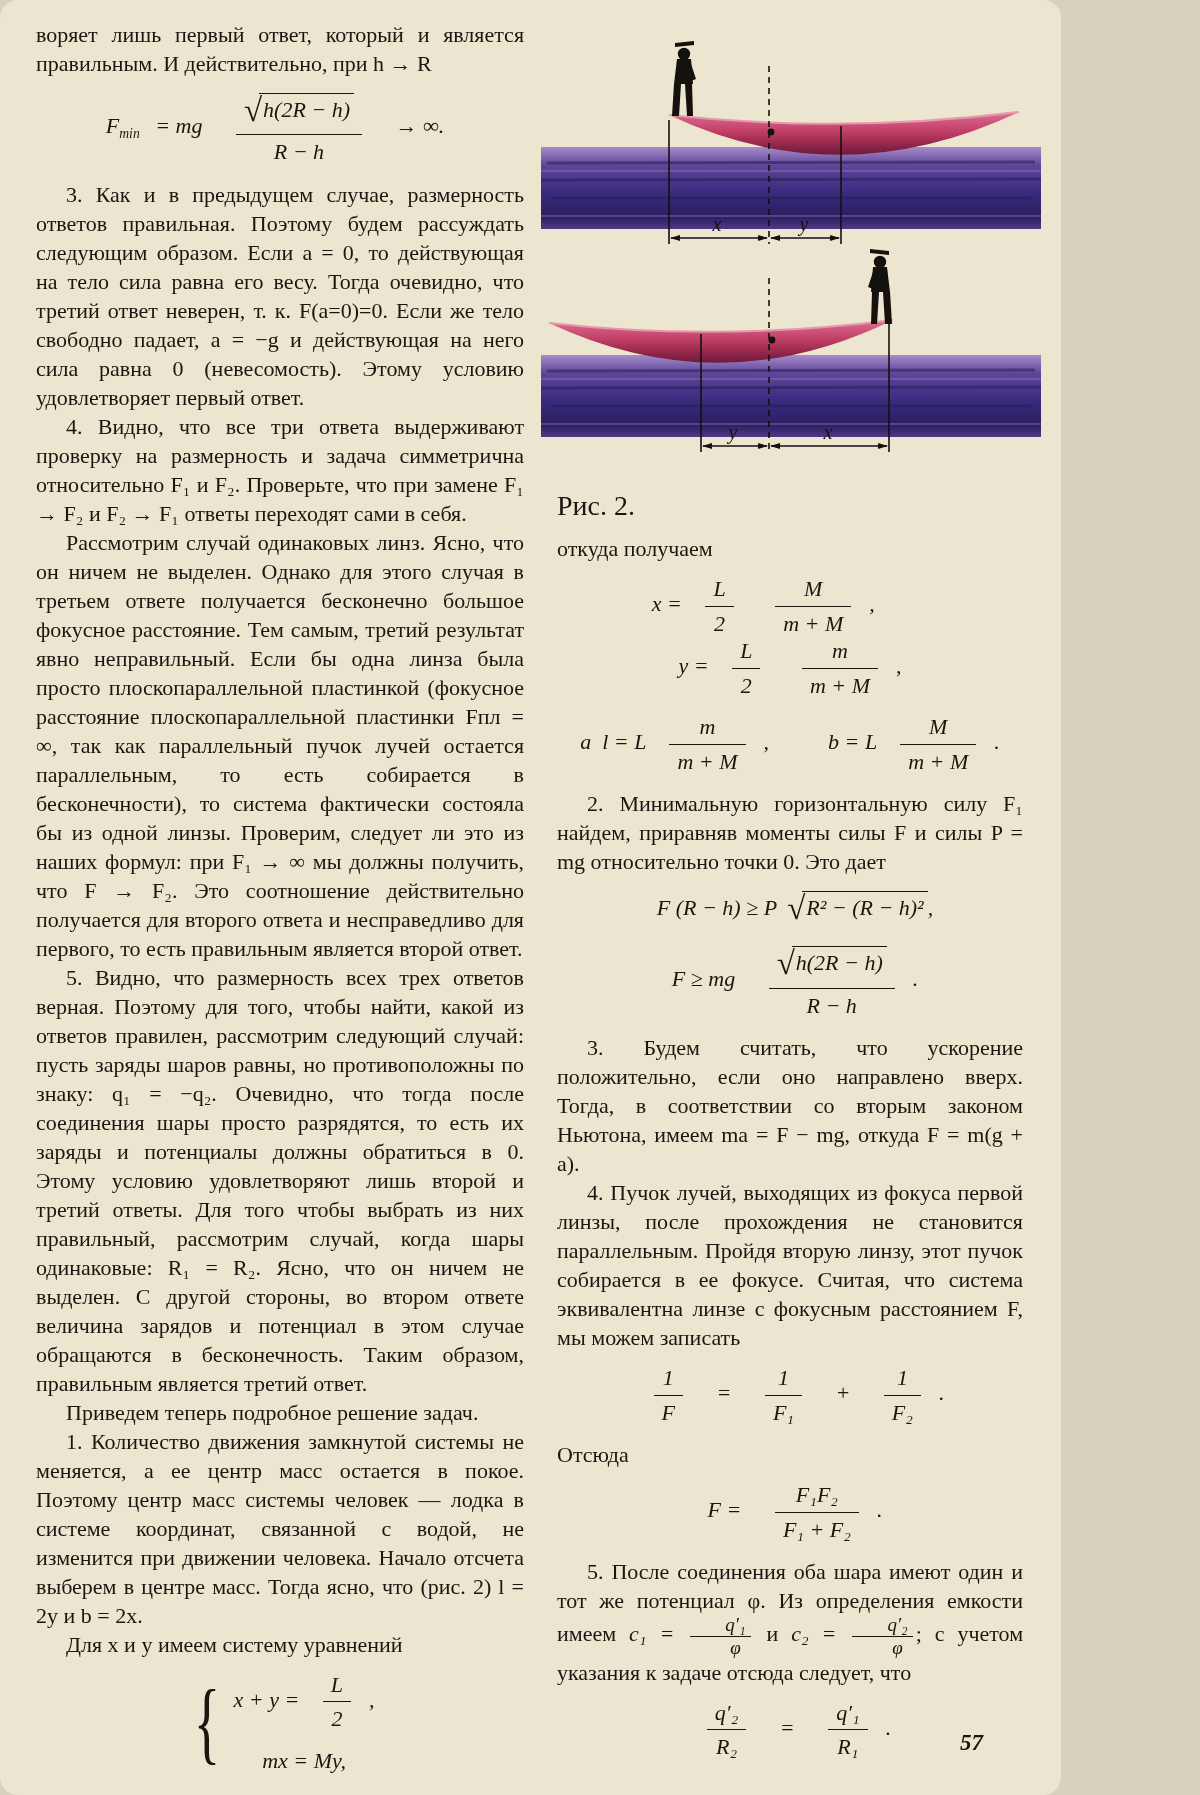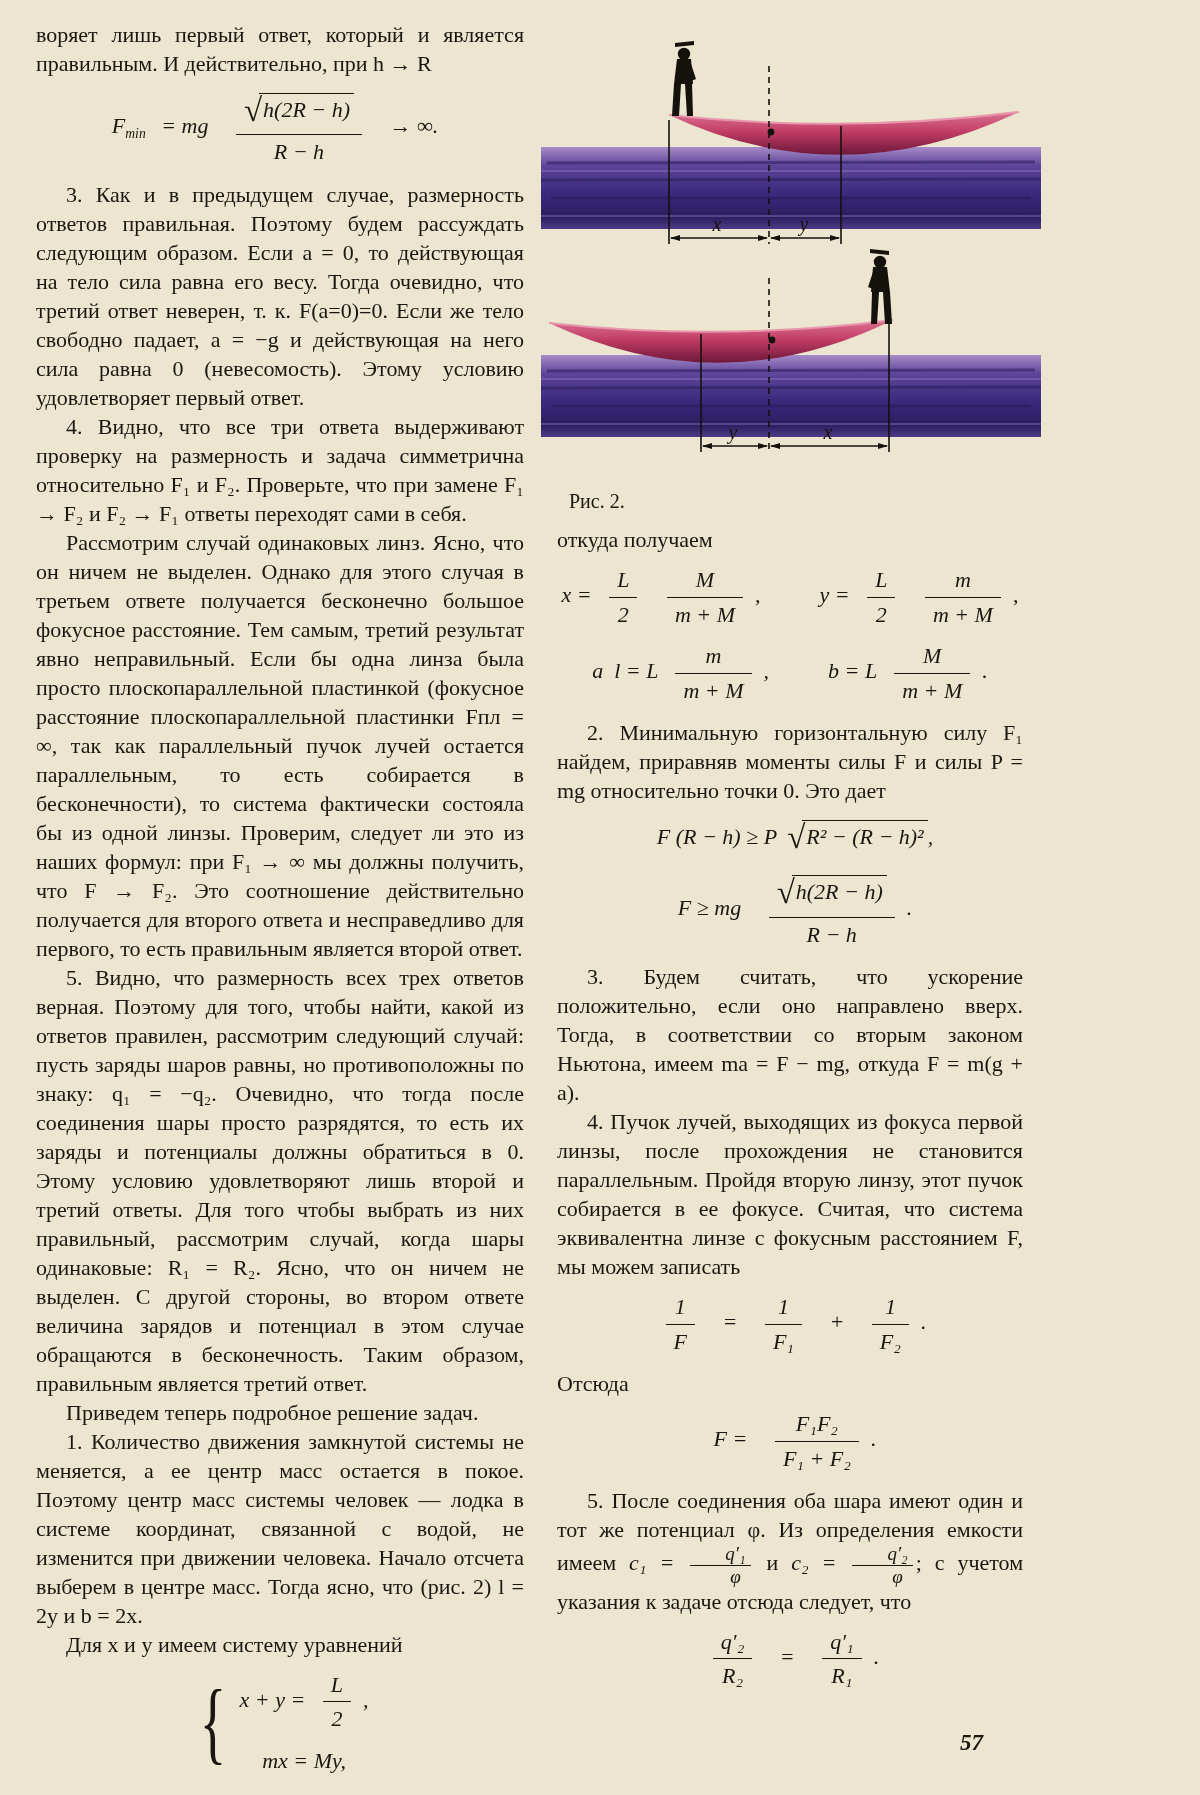--- a/index.html
+++ b/index.html
@@ -1,64 +1,65 @@
 <!DOCTYPE html>
 <html><head>
 <meta charset="utf-8">
 <style>
   html, body { margin:0; padding:0; background:#d8d2bd; }
   .page {
     position:relative;
-    width:1200px; height:1795px;
+    width:1061px; height:1795px;
     background:#ece5cf;
     font-family:"Liberation Serif","DejaVu Serif",serif;
     color:#1b1610;
     overflow:hidden;
+    border-radius:18px;
   }
   .col { position:absolute; top:20px; }
   .col-left  { left:36px;  width:488px; }
   .col-right { left:557px; width:466px; }
 
   .para {
     margin:0; text-align:justify;
     font-size:22px; line-height:29px;
     text-indent:30px;
   }
   .para.no-indent { text-indent:0; }
 
   .formula {
     font-style:italic; text-align:center;
     font-size:22px; line-height:1.25;
     margin:12px 0 14px;
   }
   .fpart { margin:0 10px; }
   sub { font-size:0.62em; }
 
-  .frac { display:inline-block; vertical-align:middle; text-align:center; margin:0 12px; }
+  .frac { display:inline-block; vertical-align:middle; text-align:center; margin:0 18px; }
   .frac .num { display:block; border-bottom:1.5px solid #1b1610; padding:0 8px 3px; }
   .frac .den { display:block; padding:3px 8px 0; }
 
   .sqrt-sign { font-style:normal; font-size:1.5em; vertical-align:-0.12em; margin-right:-3px; }
   .sqrt-arg  { display:inline-block; border-top:1.5px solid #1b1610; padding:2px 4px 0; }
 
   .system { display:flex; align-items:center; justify-content:center; gap:4px; }
   .brace  { font-style:normal; font-size:92px; line-height:0.85; transform:scaleX(0.6); font-weight:300; }
   .sys-col  { display:flex; flex-direction:column; align-items:center; gap:14px; }
   .sys-line { white-space:nowrap; }
 
   .fgroup { white-space:nowrap; }
   .fgap   { display:inline-block; width:48px; }
 
   .ifrac { display:inline-block; vertical-align:middle; text-align:center;
            font-style:italic; font-size:19px; line-height:1.05; margin:0 3px; }
   .ifrac .num { display:block; border-bottom:1.3px solid #1b1610; padding:0 5px 1px; }
   .ifrac .den { display:block; padding:1px 5px 0; }
   .mvar { font-style:italic; }
 
-  .fig-caption { margin:16px 12px 12px; font-size:20px; text-indent:0; }
+  .fig-caption { margin:16px 0 12px; font-size:28px; text-indent:0; }
   .figure-block { margin-left:-16px; }
 
   .guide { stroke:#15110c; stroke-width:1.6; }
   .dash  { stroke-dasharray:6 5; }
   .dim   { stroke:#15110c; stroke-width:1.6; }
   .dlabel { font-family:"Liberation Serif","DejaVu Serif",serif;
             font-style:italic; font-size:20px; fill:#15110c; text-anchor:middle; }
 
   .page-num {
     position:absolute; left:960px; top:1730px;

